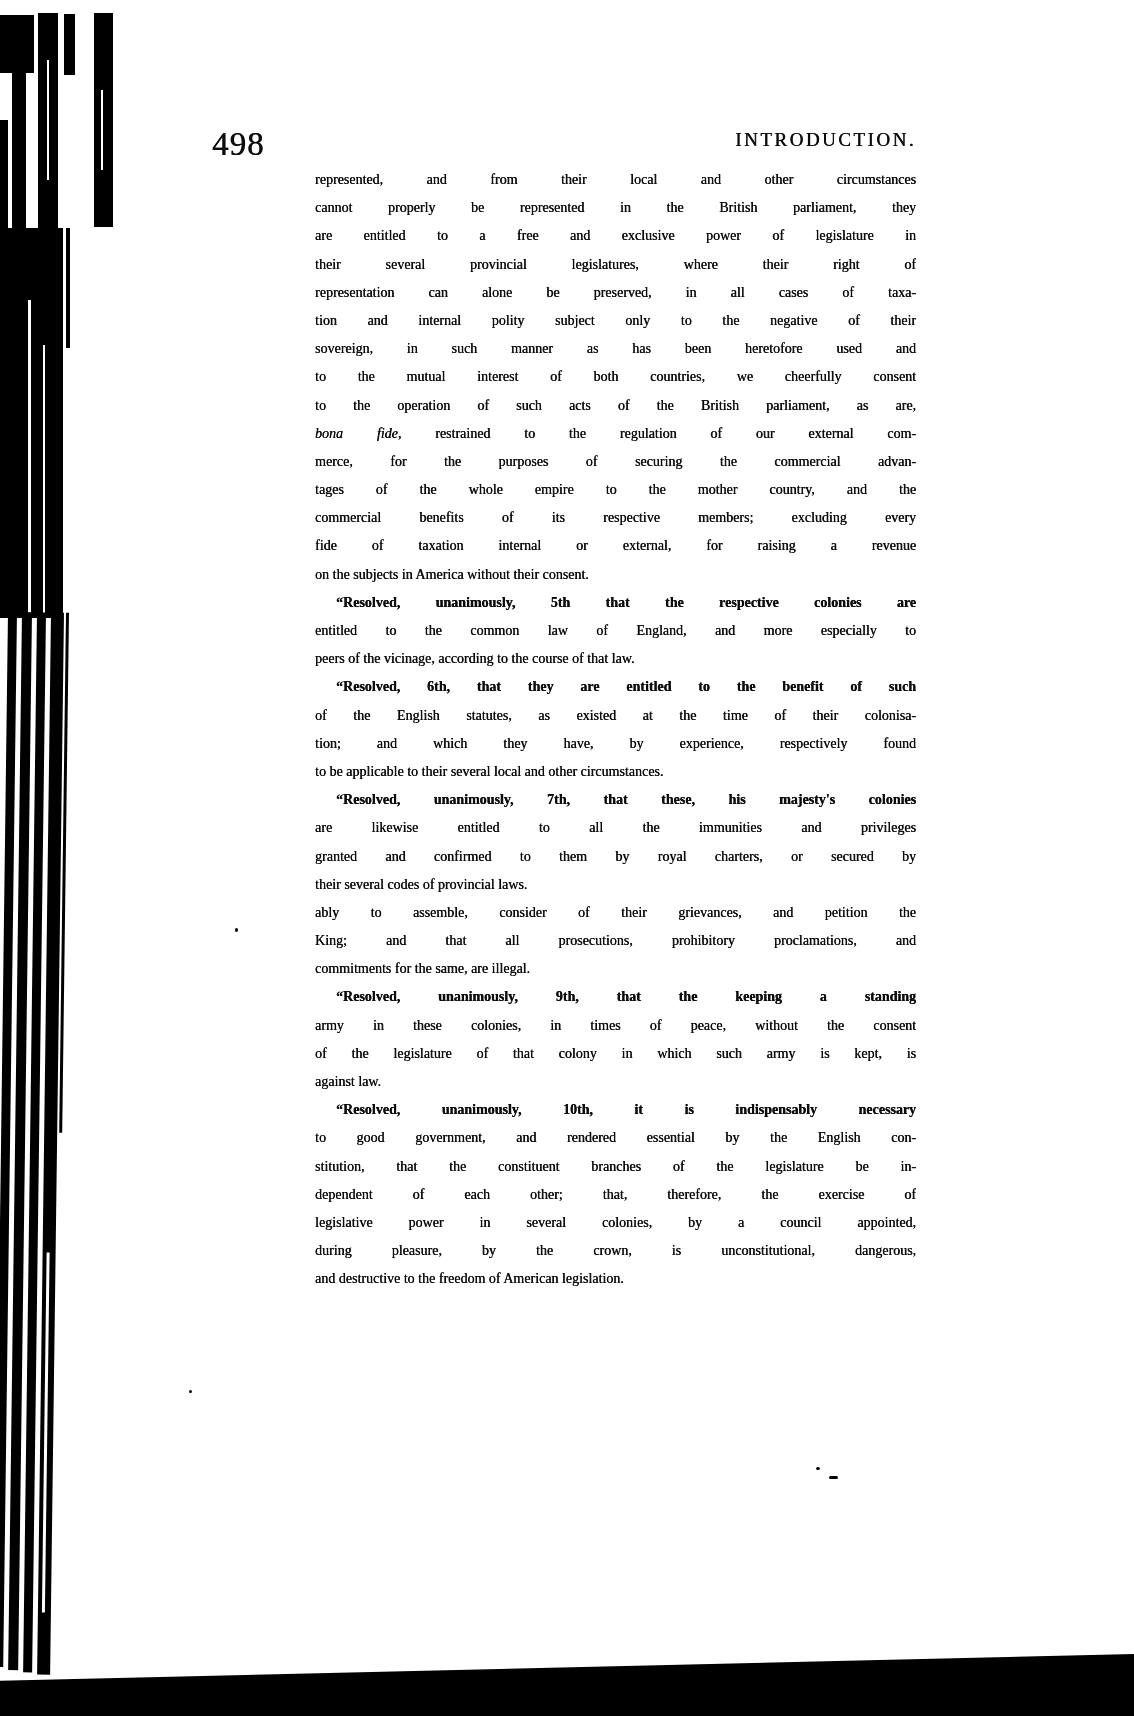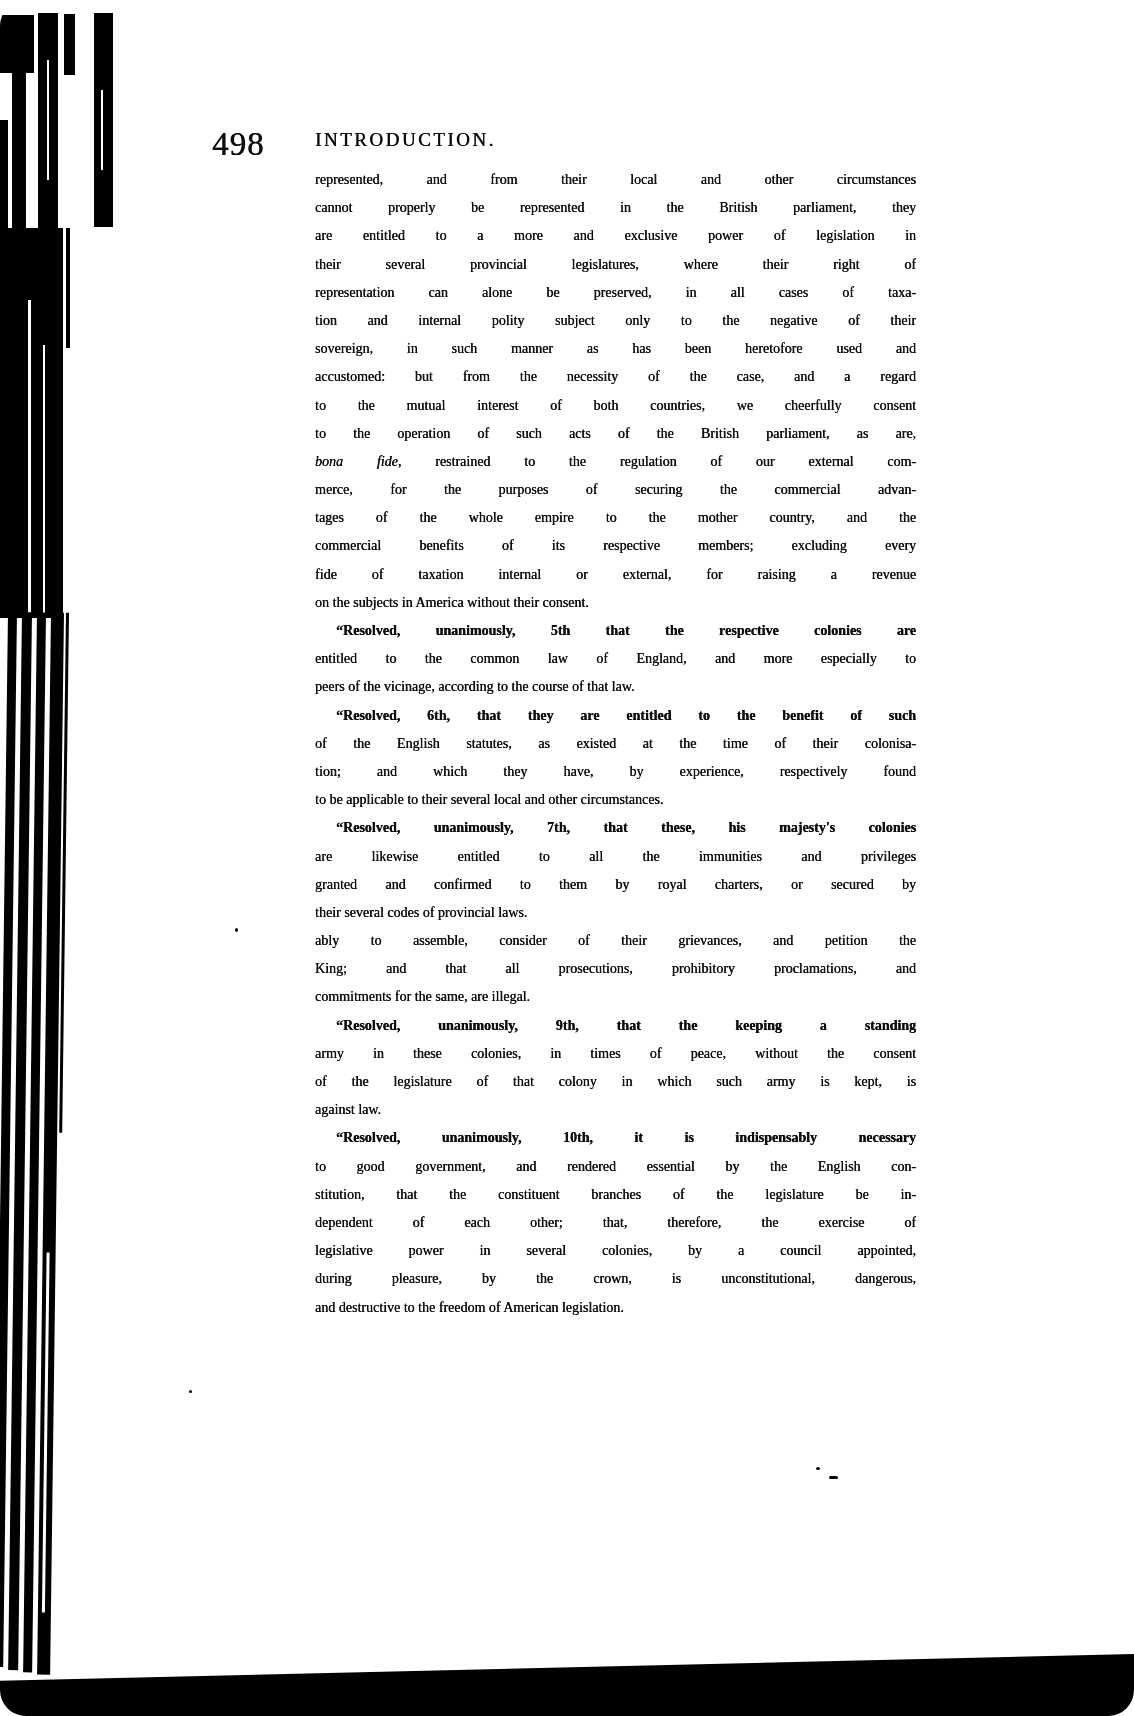--- a/index.html
+++ b/index.html
@@ -4,38 +4,37 @@
 <style>
   html, body { margin: 0; padding: 0; background: #ffffff; }
   .page {
     position: relative;
     width: 1134px;
     height: 1716px;
     background: #ffffff;
     overflow: hidden;
     font-family: "Liberation Serif", "DejaVu Serif", serif;
     color: #0d0d0d;
-    border-radius: 26px;
   }
 
   
   .page-number {
     position: absolute;
     left: 212px;
     top: 126px;
     font-size: 33px;
     letter-spacing: 1px;
     text-shadow: 0.4px 0 0 currentColor;
   }
   .running-head {
     position: absolute;
     left: 315px;
     width: 601px;
     top: 129px;
-    text-align: left;
+    text-align: right;
     font-size: 19px;
     letter-spacing: 2.5px;
     text-shadow: 0.4px 0 0 currentColor;
   }
   .text-block {
     position: absolute;
     left: 315px;
     top: 166px;
     width: 601px;
     font-size: 14px;
@@ -82,26 +81,25 @@
 </head>
 <body>
 
 <div class="page">
 
   <div class="page-number">498</div>
   <div class="running-head">INTRODUCTION.</div>
   <div class="text-block">
       <div class="line">represented, and from their local and other circumstances</div>
       <div class="line">cannot properly be represented in the British parliament, they</div>
-      <div class="line">are entitled to a more and exclusive power of legislation in</div>
+      <div class="line">are entitled to a free and exclusive power of legislature in</div>
       <div class="line">their several provincial legislatures, where their right of</div>
       <div class="line">representation can alone be preserved, in all cases of taxa-</div>
       <div class="line">tion and internal polity subject only to the negative of their</div>
       <div class="line">sovereign, in such manner as has been heretofore used and</div>
-      <div class="line">accustomed: but from the necessity of the case, and a regard</div>
       <div class="line">to the mutual interest of both countries, we cheerfully consent</div>
       <div class="line">to the operation of such acts of the British parliament, as are,</div>
       <div class="line"><em>bona fide,</em> restrained to the regulation of our external com-</div>
       <div class="line">merce, for the purposes of securing the commercial advan-</div>
       <div class="line">tages of the whole empire to the mother country, and the</div>
       <div class="line">commercial benefits of its respective members; excluding every</div>
       <div class="line">fide of taxation internal or external, for raising a revenue</div>
       <div class="line end">on the subjects in America without their consent.</div>
       <div class="line indent">“Resolved, unanimously, 5th that the respective colonies are</div>
       <div class="line">entitled to the common law of England, and more especially to</div>

